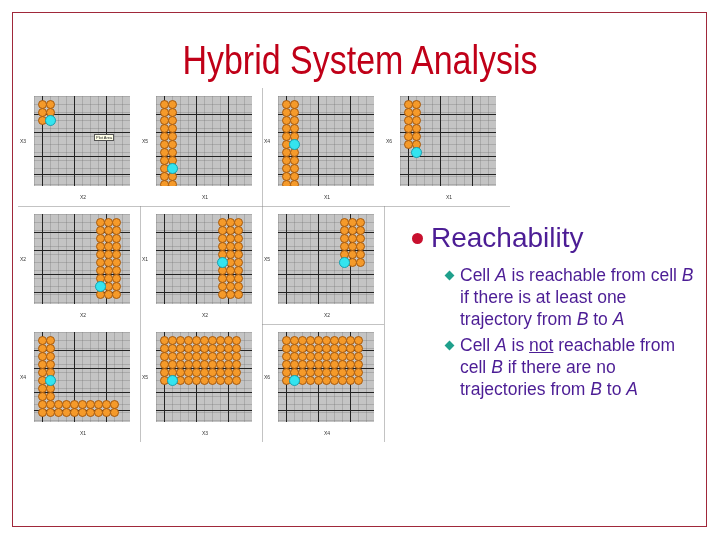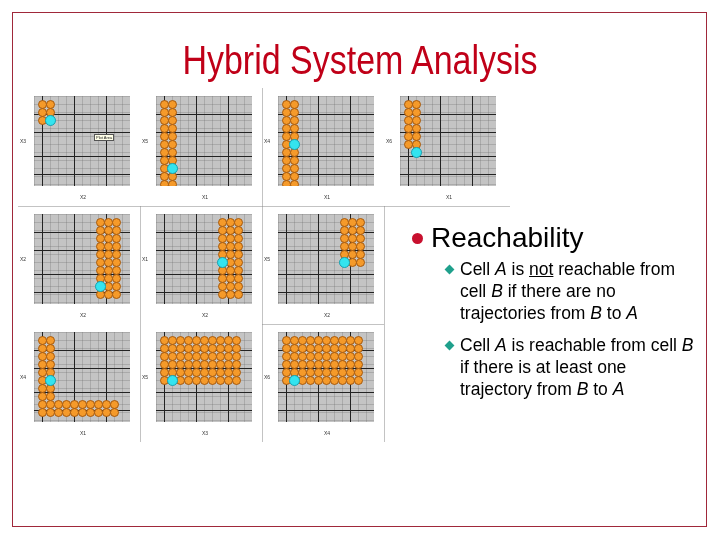--- a/index.html
+++ b/index.html
@@ -13,21 +13,21 @@
           linear-gradient(to right, rgba(120,120,120,.35) 1px, transparent 1px),
           linear-gradient(to bottom, rgba(120,120,120,.35) 1px, transparent 1px);
         background-size:8px 8px;}
   .hline{position:absolute;left:0;width:100%;height:1px;background:#222;}
   .vline{position:absolute;top:0;height:100%;width:1px;background:#222;}
   .dot{position:absolute;width:9px;height:9px;border-radius:50%;background:#f59a2a;border:1px solid #a55a10;box-sizing:border-box;}
   .cyan{position:absolute;width:11px;height:11px;border-radius:50%;background:#34e4ef;border:1px solid #18a0b0;box-sizing:border-box;}
   .ylab{position:absolute;left:2px;top:50px;font-size:5px;color:#333;}
   .xlab{position:absolute;left:62px;top:106px;font-size:5px;color:#333;}
   .plotarea-tag{position:absolute;left:76px;top:46px;font-size:4px;background:#ffffe8;border:1px solid #555;padding:0 1px;color:#222;}
-  .bullets{position:absolute;left:412px;top:222px;width:290px;color:#000000;}
+  .bullets{position:absolute;left:412px;top:222px;width:290px;color:#4c1d95;}
   .l1{display:flex;align-items:center;font-size:28px;}
   .l1 .b{width:11px;height:11px;border-radius:50%;background:#c8102e;margin-right:8px;}
   .l2{position:relative;margin-left:34px;margin-top:10px;font-size:17.5px;line-height:22px;padding-left:14px;}
   .l2 .d{position:absolute;left:0;top:8px;width:7px;height:7px;background:#1fa08c;transform:rotate(45deg);}
   .l2 i{font-style:italic;}
   .l2 u{text-decoration:underline;}
   .divider{position:absolute;background:#888;}
 </style>
 </head>
 <body>
@@ -470,21 +470,21 @@
     <div class="divider" style="left: 244px; top: 118px; width: 1px; height: 236px; opacity: 0.5;"></div>
     <div class="divider" style="left: 366px; top: 118px; width: 1px; height: 236px; opacity: 0.5;"></div>
     <div class="divider" style="left: 244px; top: 236px; width: 122px; height: 1px; opacity: 0.5;"></div>
   </div>
 
 <div class="bullets">
   <div class="l1">
     <span class="b"></span>
     <span>Reachability</span>
   </div>
+  <div class="l2">
+    <span class="d"></span>
+    <span>Cell </span><i>A</i><span> is reachable from cell </span><i>B</i><span> if there is at least one trajectory from </span><i>B</i><span> to </span><i>A</i>
+  </div>
   <div class="l2" style="margin-top:4px">
     <span class="d"></span>
     <span>Cell </span><i>A</i><span> is </span><u>not</u><span> reachable from cell </span><i>B</i><span> if there are no trajectories from </span><i>B</i><span> to </span><i>A</i>
   </div>
-  <div class="l2">
-    <span class="d"></span>
-    <span>Cell </span><i>A</i><span> is reachable from cell </span><i>B</i><span> if there is at least one trajectory from </span><i>B</i><span> to </span><i>A</i>
-  </div>
 </div>
 
 </body></html>

